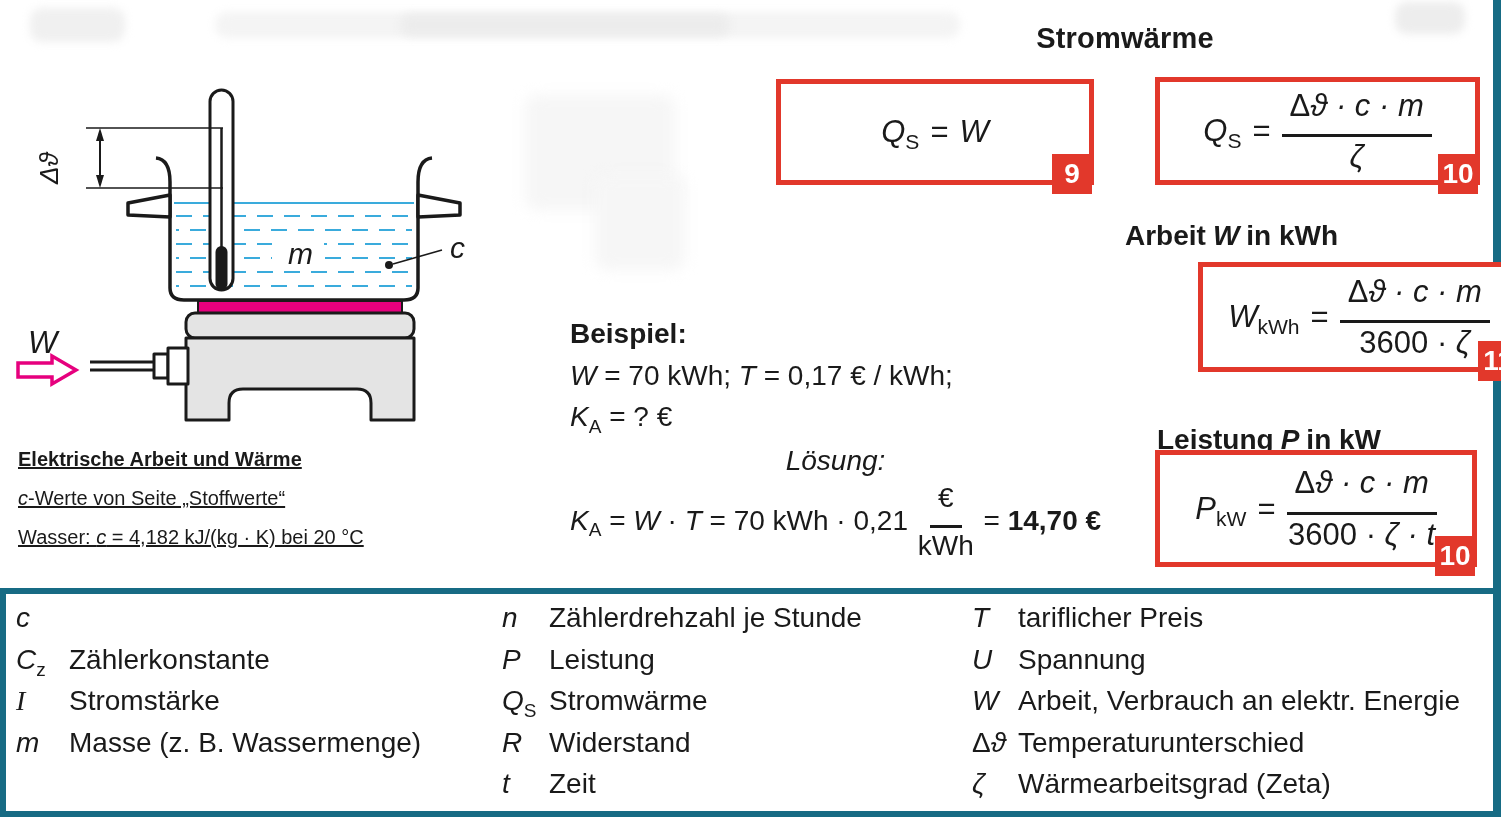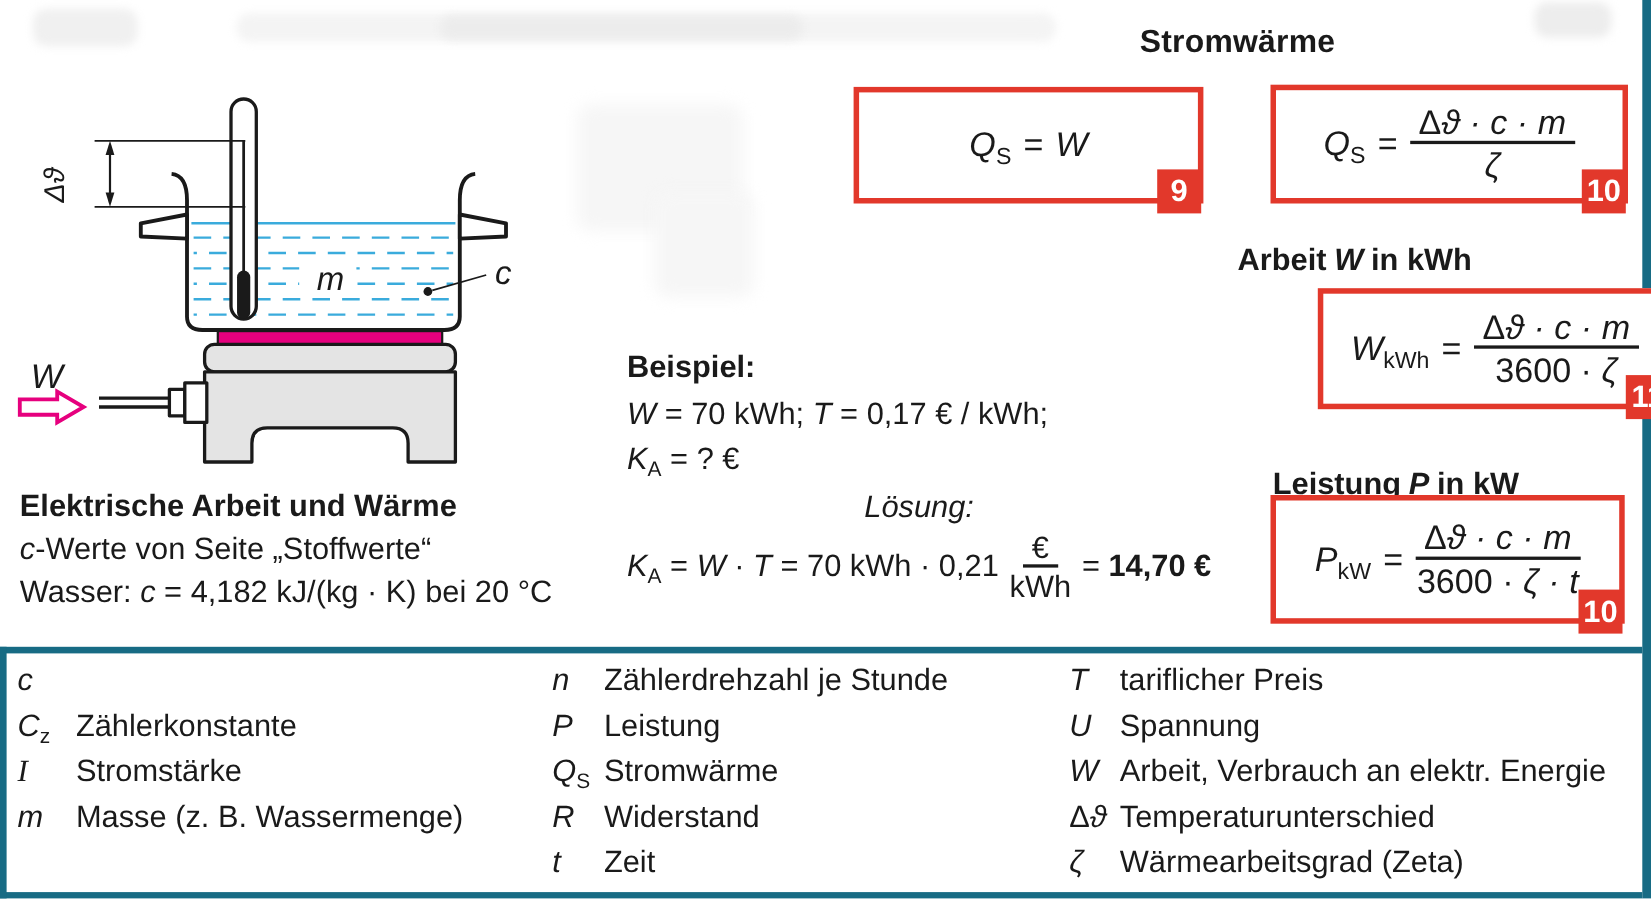--- a/index.html
+++ b/index.html
@@ -25,26 +25,26 @@
   .fbox{position:absolute;border:5px solid var(--formula-red);background:#fff;
     display:flex;align-items:center;justify-content:center;font-size:31px;}
   .fbox i{font-style:italic;}
   .badge{position:absolute;right:-3px;bottom:-14px;width:40px;height:40px;
     background:var(--formula-red);color:#fff;font-weight:bold;font-size:28px;
     display:flex;align-items:center;justify-content:center;}
   .vsub sub,.subv{font-style:normal;}
   sub{font-size:0.68em;line-height:0;}
   .eqs{margin:0 11px;}
   .frac{display:inline-flex;flex-direction:column;align-items:center;vertical-align:middle;}
-  .frac .num{border-bottom:3px solid var(--ink);padding:0 8px 0;line-height:1.08;}
+  .frac .num{border-bottom:3px solid var(--ink);padding:0 8px 12px;line-height:1.08;}
   .frac .den{padding-top:3px;line-height:1.08;}
   .subhead{position:absolute;font-size:28px;font-weight:bold;}
   .subhead .hvar{font-style:italic;margin:0 7px;}
   
-  .caption{position:absolute;left:18px;top:440px;font-size:28px;line-height:39px;}
+  .caption{position:absolute;left:18px;top:440px;font-size:20px;line-height:39px;text-decoration:underline;}
   .caption .cap-title{font-weight:bold;}
   .caption i{font-style:italic;}
   .example{position:absolute;left:570px;top:318px;font-size:28px;}
   .example .ex-title{font-weight:bold;margin-bottom:8px;}
   .example .exline{margin-bottom:5px;line-height:36px;}
   .example .loes{font-style:italic;margin:10px 0 6px;text-align:center;}
   .example i{font-style:italic;}
   .example .frac{font-size:28px;margin:0 2px;}
   .bold{font-weight:bold;}
   .solution{margin-top:4px;}

